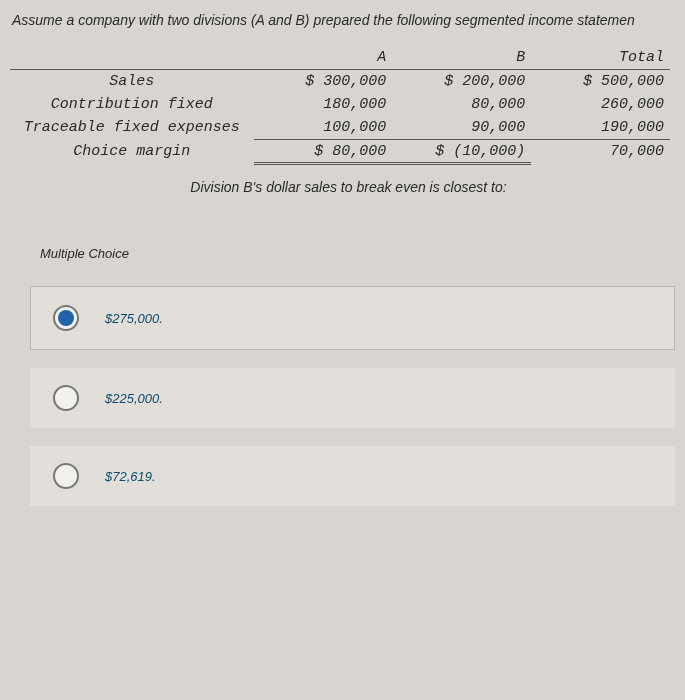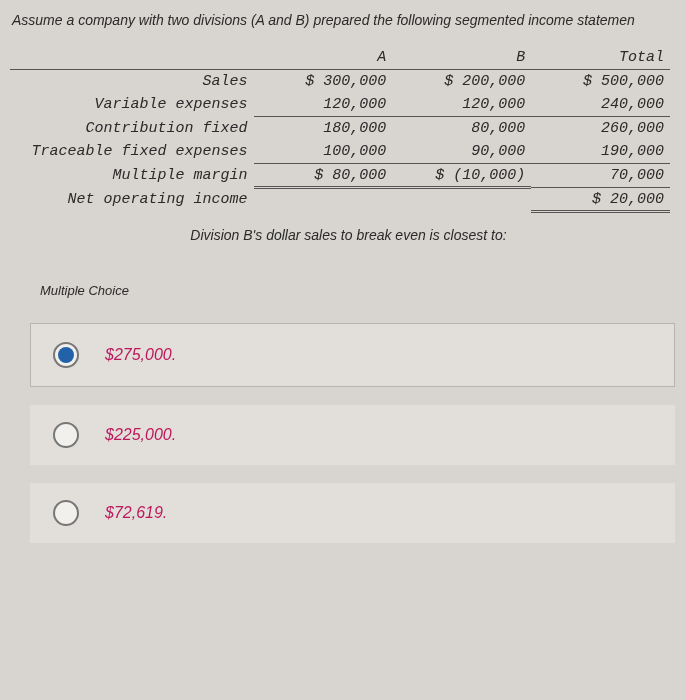--- a/index.html
+++ b/index.html
@@ -23,42 +23,42 @@
       border-collapse: collapse;
     }
     .table td, .table th {
       padding: 3px 6px;
       text-align: right;
       font-family: 'Courier New', monospace;
       font-size: 15px;
       white-space: nowrap;
     }
     .table td.label, .table th.label {
-      text-align: right;
+      text-align: center;
       width: 220px;
     }
     .table th {
       font-weight: normal;
       border-bottom: 1px solid #555;
     }
     .table .underline { border-bottom: 1px solid #555; }
     .table .dblunderline {
       border-top: 1px solid #555;
       border-bottom: 3px double #555;
       padding-bottom: 2px;
     }
     .colA, .colB, .colT { width: 130px; }
     .question-text {
       margin-top: 14px;
       font-size: 14px;
       padding-left: 2px;
       text-align: center;
     }
     .mc-label {
-      margin-top: 40px;
+      margin-top: 51px;
       font-size: 13px;
       padding-left: 30px;
     }
     .options {
       margin-top: 25px;
       padding-left: 20px;
       padding-right: 10px;
     }
     .option {
       display: flex;
@@ -85,21 +85,21 @@
       background: #f2f0ec;
       flex-shrink: 0;
     }
     .radio.selected::after {
       content: "";
       width: 16px;
       height: 16px;
       border-radius: 50%;
       background: #2162a8;
     }
-    .opt-text { font-size: 16px; color: #be185d; }
+    .opt-text { font-size: 13px; color: #0c4a6e; }
   </style>
 </head>
 <body>
 
 <div class="intro">Assume a company with two divisions (A and B) prepared the following segmented income statemen</div>
 
 <table class="table">
   <tbody>
       <tr>
     <th class="label"></th>
@@ -107,48 +107,36 @@
     <th class="colB">B</th>
     <th class="colT">Total</th>
   </tr>
   <tr>
     <td class="label">Sales</td>
     <td>$ 300,000</td>
     <td>$ 200,000</td>
     <td>$ 500,000</td>
   </tr>
   <tr>
-    <td class="label">Variable expenses</td>
-    <td class="underline">120,000</td>
-    <td class="underline">120,000</td>
-    <td class="underline">240,000</td>
-  </tr>
-  <tr>
     <td class="label">Contribution fixed</td>
     <td>180,000</td>
     <td>80,000</td>
     <td>260,000</td>
   </tr>
   <tr>
     <td class="label">Traceable fixed expenses</td>
     <td class="underline">100,000</td>
     <td class="underline">90,000</td>
     <td class="underline">190,000</td>
   </tr>
   <tr>
-    <td class="label">Multiple margin</td>
+    <td class="label">Choice margin</td>
     <td class="dblunderline">$ 80,000</td>
     <td class="dblunderline">$ (10,000)</td>
     <td>70,000</td>
-  </tr>
-  <tr>
-    <td class="label">Net operating income</td>
-    <td></td>
-        <td></td>
-    <td class="dblunderline">$ 20,000</td>
   </tr>
 </tbody>
   </table>
 
 <div class="question-text">Division B's dollar sales to break even is closest to:</div>
 
 <div class="mc-label">Multiple Choice</div>
 
 <div class="options">
   <div class="option boxed">

